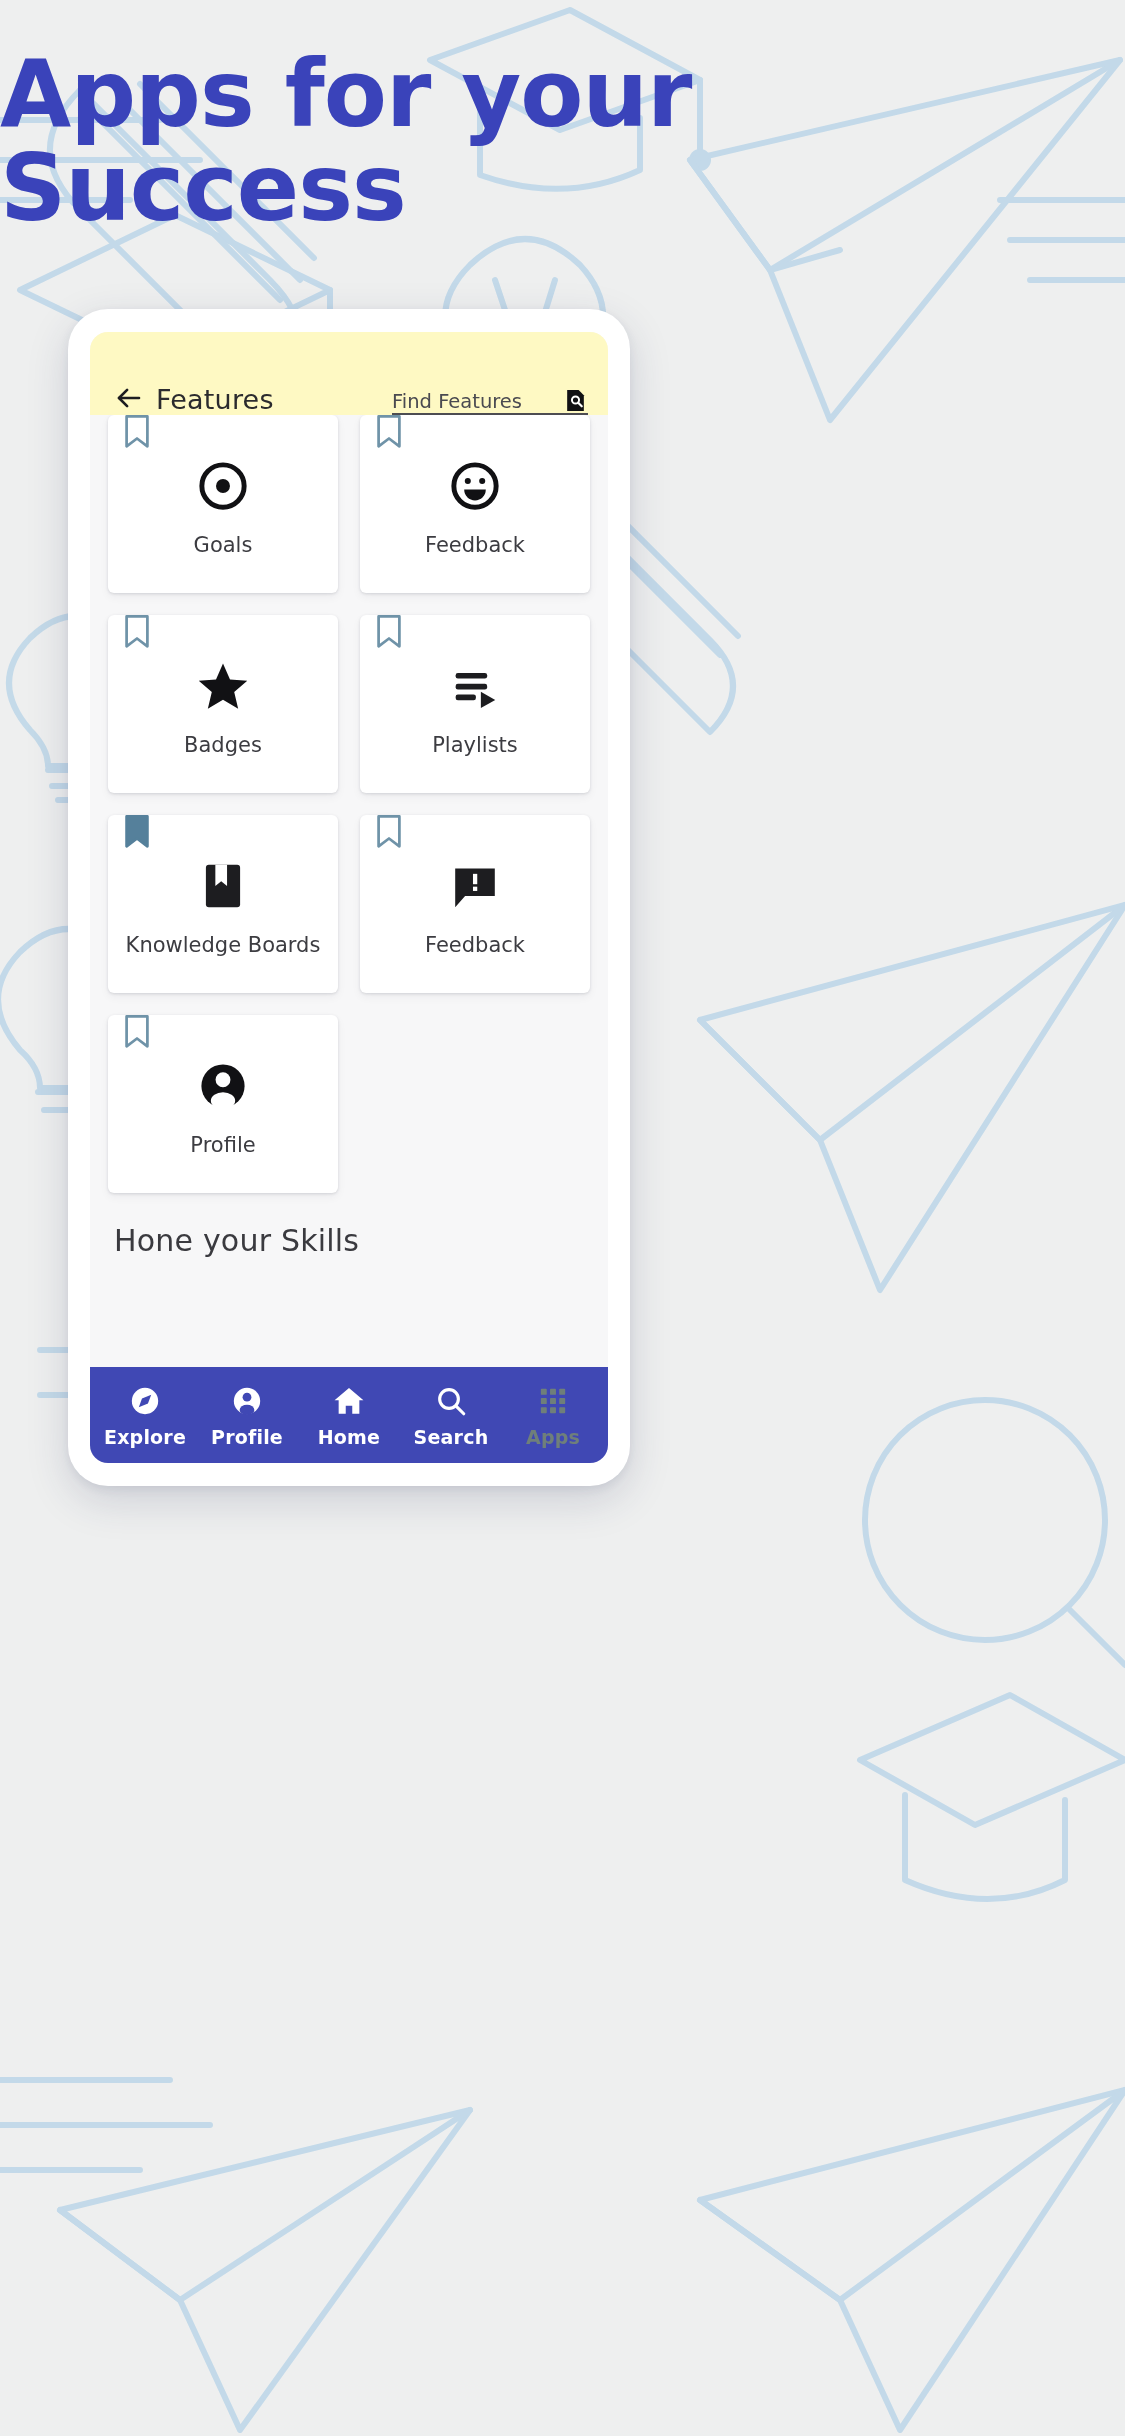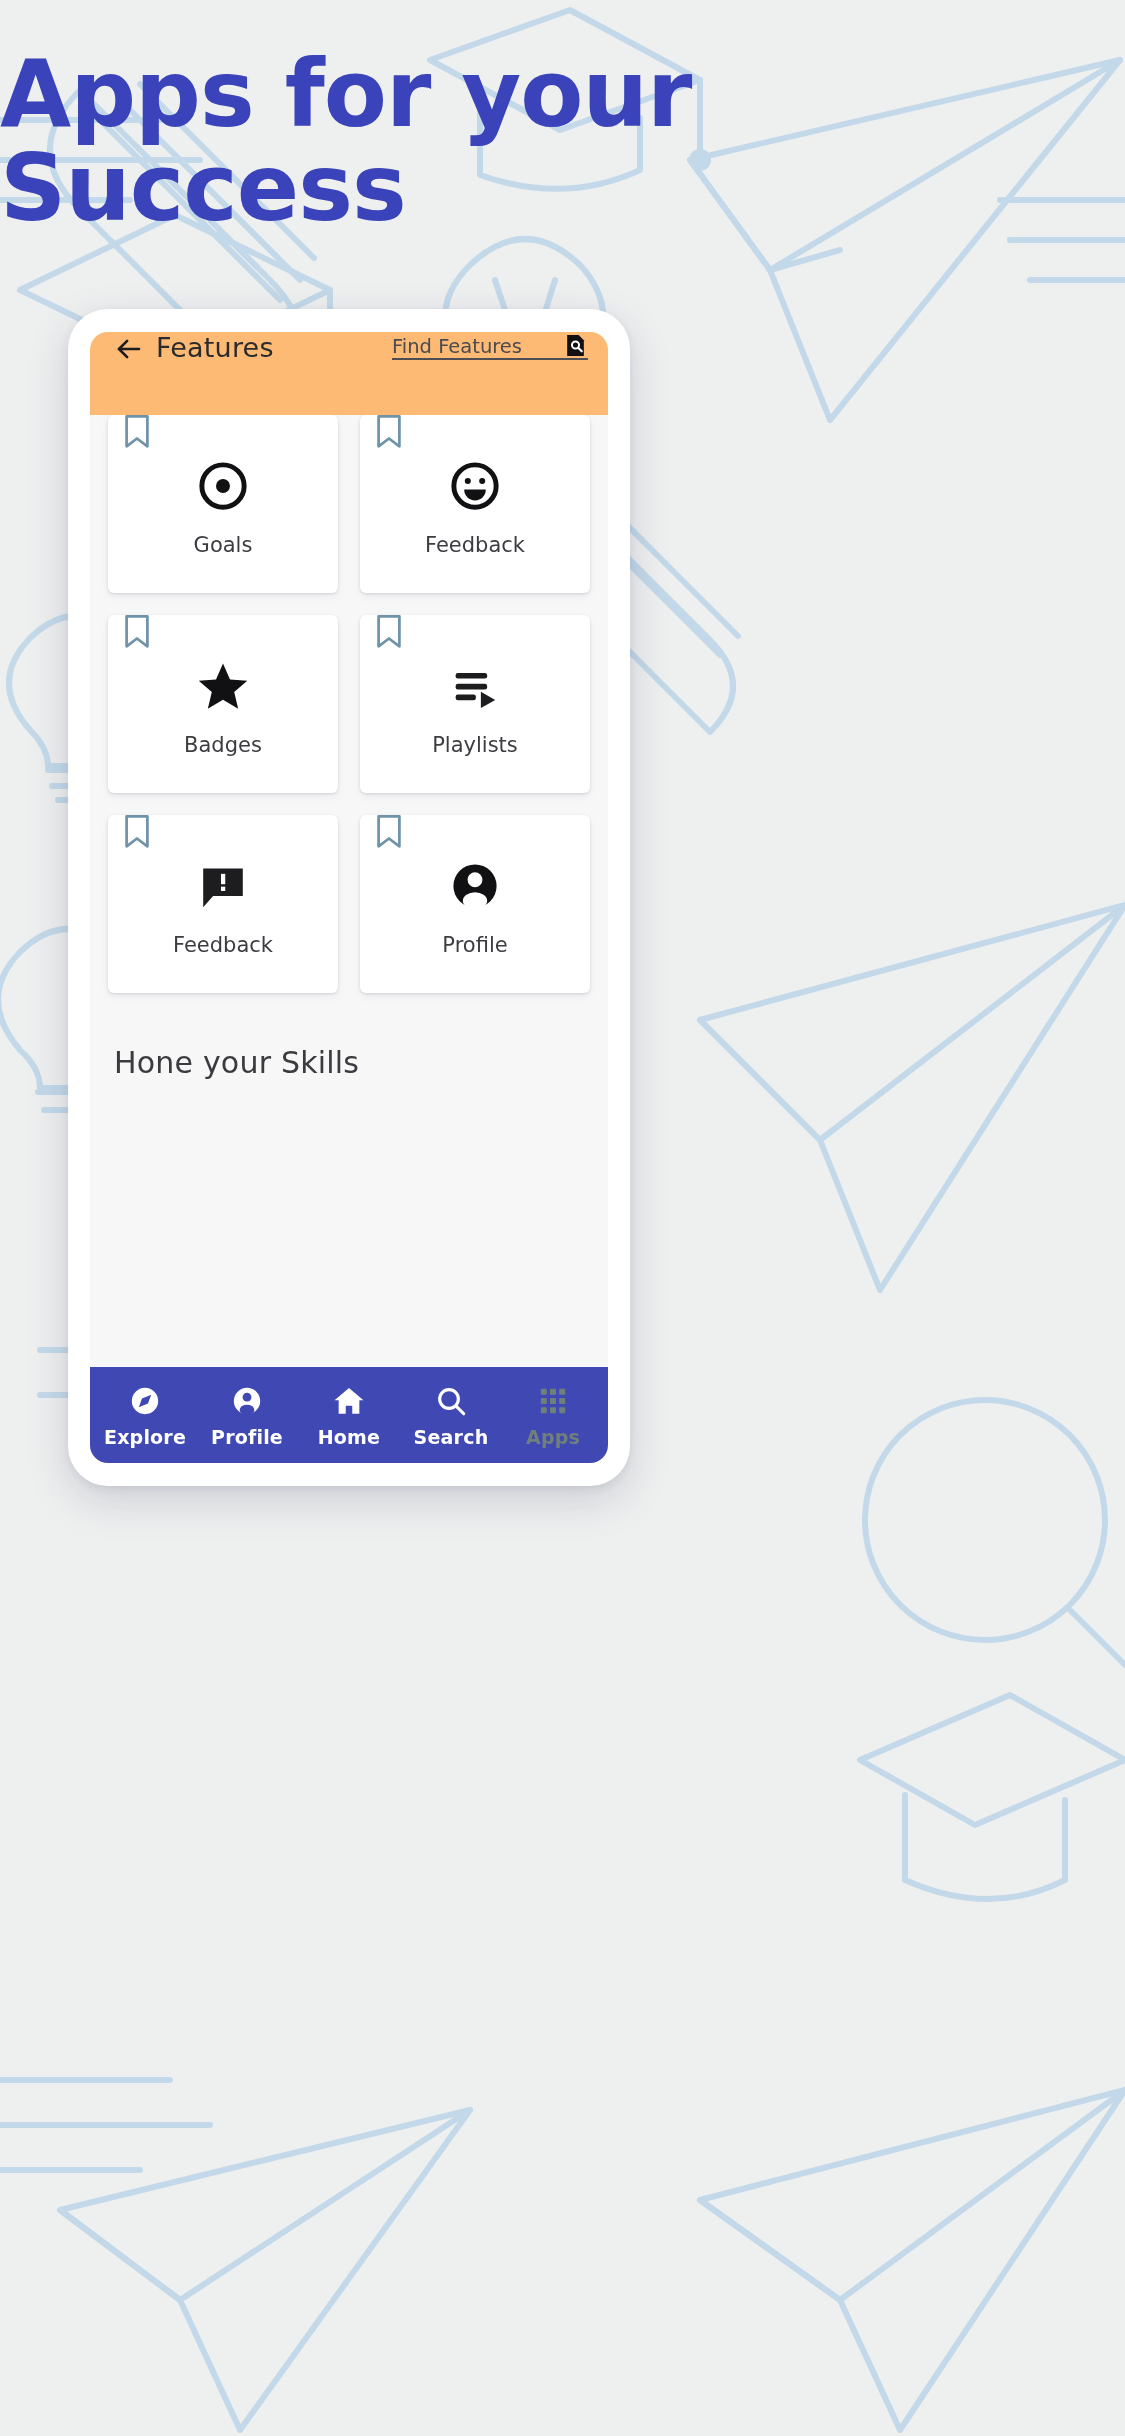--- a/index.html
+++ b/index.html
@@ -55,23 +55,23 @@
     border-radius: 18px;
     overflow: hidden;
     display: flex;
     flex-direction: column;
   }
 
   
   .appbar {
     flex: 0 0 auto;
     height: 83px;
-    background: #fdba74;
-    display: flex;
-    align-items: flex-start;
+    background: #fef9c3;
+    display: flex;
+    align-items: flex-end;
     padding: 0 20px 0 22px;
     gap: 10px;
   }
   .back-icon {
     width: 34px; height: 34px;
     flex: 0 0 auto;
     display: flex; align-items: center; justify-content: center;
   }
   .appbar-title {
     font-size: 27px;
@@ -324,20 +324,32 @@
             <svg viewBox="0 0 24 24" width="54" height="54">
               <rect x="3.4" y="6.2" width="14" height="2.5" rx="1" fill="#1d1d20"></rect>
               <rect x="3.4" y="11.0" width="14" height="2.5" rx="1" fill="#1d1d20"></rect>
               <rect x="3.4" y="15.8" width="9" height="2.5" rx="1" fill="#1d1d20"></rect>
               <path d="M14.6 14.6 21 18.2l-6.4 3.6Z" fill="#1d1d20"></path>
             </svg>
           </div>
           <div class="card-label">Playlists</div>
         </div>
 
+        <div class="card">
+          <svg class="bookmark" viewBox="0 0 20 26">
+            <path d="M2 1h16v23l-8-6-8 6Z" fill="#55809b" stroke="#55809b" stroke-width="2.1" stroke-linejoin="round"></path>
+          </svg>
+          <div class="card-icon">
+            <svg viewBox="0 0 24 24" width="54" height="54">
+              <rect x="4.4" y="2.6" width="15.2" height="18.8" rx="1.3" fill="#1d1d20"></rect>
+              <path d="M8.6 2.6h5.2v9.4l-2.6-2.1-2.6 2.1Z" fill="#ffffff"></path>
+            </svg>
+          </div>
+          <div class="card-label">Knowledge Boards</div>
+        </div>
 
         <div class="card">
           <svg class="bookmark" viewBox="0 0 20 26">
             <path d="M2 1h16v23l-8-6-8 6Z" fill="none" stroke="#6f93a8" stroke-width="2.1" stroke-linejoin="round"></path>
           </svg>
           <div class="card-icon">
             <svg viewBox="0 0 24 24" width="54" height="54">
               <path d="M3.2 4.2h17.6v12.2H7.6L3.2 21.4Z" fill="#1d1d20"></path>
               <rect x="11.1" y="6.6" width="1.9" height="4.6" fill="#ffffff"></rect>
               <rect x="11.1" y="12.3" width="1.9" height="1.9" fill="#ffffff"></rect>

